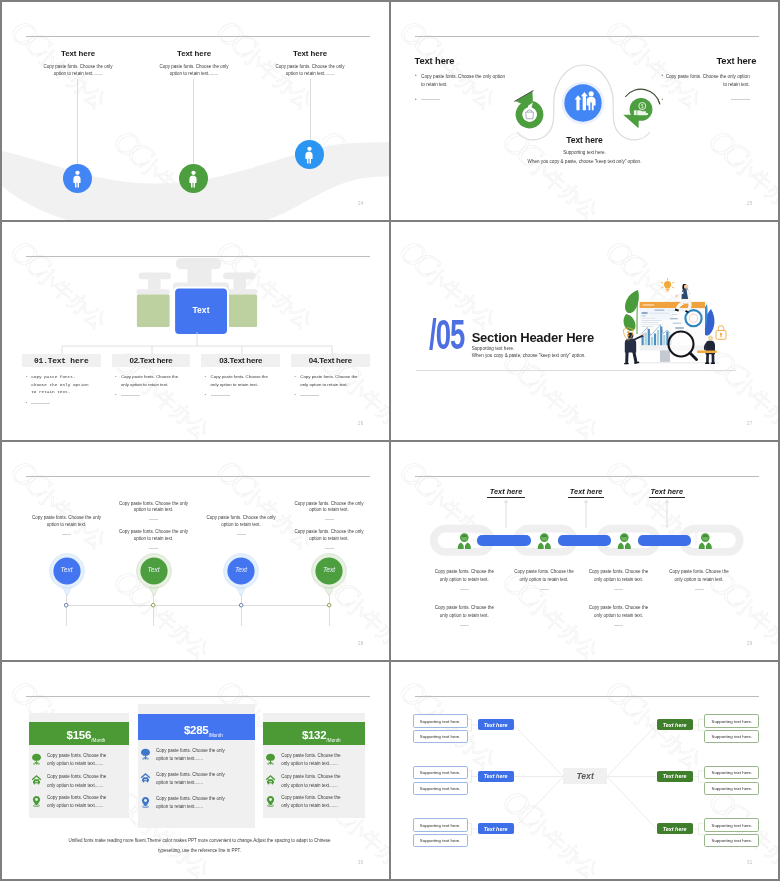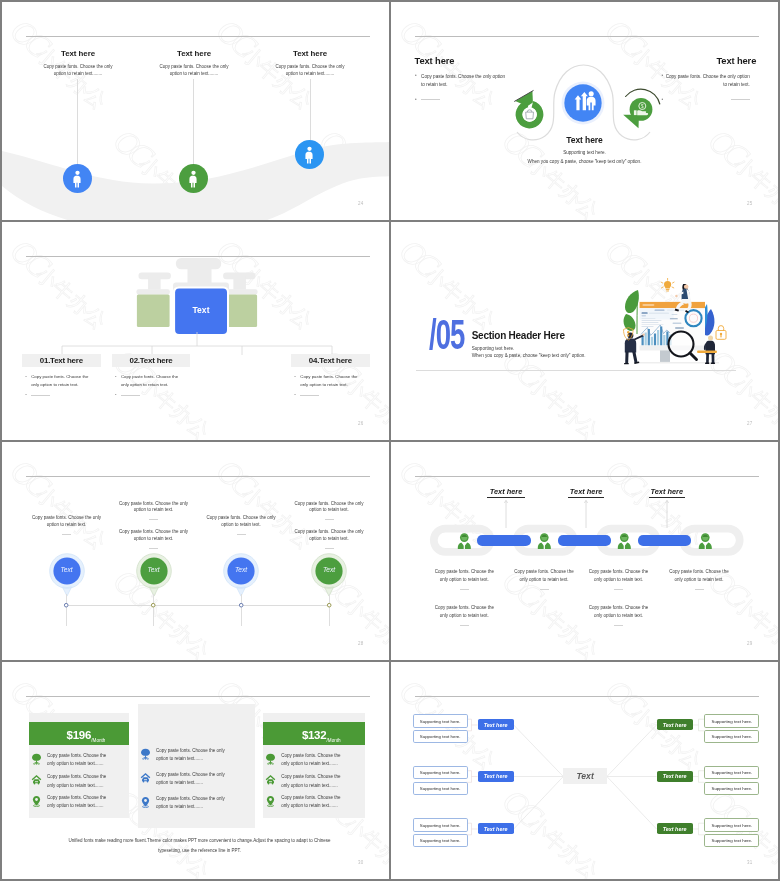--- a/index.html
+++ b/index.html
@@ -42,21 +42,21 @@
   .s3card{position:absolute;top:131.7px;width:78.8px;}
   .s3chip{background:#f0f0f0;height:13.8px;line-height:13.8px;text-align:center;
      font-size:7.9px;font-weight:bold;color:#1a1a1a;letter-spacing:-0.2px;}
   .s3ul{list-style:none;margin:5.5px 0 0 1.8px;padding:0;width:66px;font-size:4.35px;color:#3a3a3a;line-height:1.75;}
   .s3ul li{position:relative;padding-left:7.5px;}
   .s3ul li:before{content:"\2022";position:absolute;left:1.5px;top:-0.4px;color:#7a7a7a;font-size:4.4px;}
   .s3ul li.dimline{margin-top:3.5px;}
   
   .s4num{position:absolute;left:37.7px;top:92.3px;font-size:42px;font-weight:bold;color:#4e6fe0;
      letter-spacing:-1.5px;line-height:1;transform:scaleX(0.655);transform-origin:0 0;}
-  .s4head{position:absolute;left:80.7px;top:107.8px;font-size:10px;font-weight:bold;color:#1a1a1a;letter-spacing:-0.25px;}
+  .s4head{position:absolute;left:80.7px;top:107.8px;font-size:13px;font-weight:bold;color:#1a1a1a;letter-spacing:-0.25px;}
   .s4sub{position:absolute;left:80.7px;top:124px;font-size:4.6px;color:#3a3a3a;}
   .s4sub2{position:absolute;left:80.7px;top:131.3px;font-size:4.6px;color:#3a3a3a;}
   .s4ill{position:absolute;left:232px;top:52px;width:110px;height:100px;font-size:0;}
   
   .s5text{position:absolute;width:70px;text-align:center;}
   .s5body{font-size:4.5px;color:#3a3a3a;line-height:1.55;}
   .s5dash{width:9px;height:0.7px;background:#d3d3d3;margin:5px auto 0;}
   .s5pintext{position:absolute;width:38px;text-align:center;font-size:6.6px;font-style:italic;color:#eef4ff;}
   .s5stem{position:absolute;width:0.8px;background:#dedede;}
   .s5banner{position:absolute;left:23.5px;top:173px;width:344px;height:19px;background:#f2f2f2;
@@ -249,29 +249,36 @@
         <rect x="55.5" y="12" width="24" height="17" fill="#ececec"></rect>
         <rect x="41" y="28.5" width="56" height="9" rx="3" fill="#ececec"></rect>
         <rect x="41.1" y="32.5" width="55.9" height="49.5" rx="5.5" fill="#fff"></rect>
         <rect x="43.1" y="34.5" width="51.9" height="45.5" rx="4" fill="#4475f0"></rect>
       </g>
     </svg>
     <div class="s3textlabel">Text</div>
     <svg style="position:absolute;left:20px;top:110px;" width="350" height="40" viewBox="0 0 350 40">
       <path d="M175,0 L175,14 M40,14 L310,14 M40,14 L40,23 M130,14 L130,23 M220,14 L220,23 M310,14 L310,23" fill="none" stroke="#d8d8d8" stroke-width="0.8"></path>
     </svg>
-    <div class="s3card" style="left:19.9px;">
+    <div class="s3card" style="left:19.9px;font-family:Liberation Mono, monospace;">
       <div class="s3chip">01.Text here</div>
       <ul class="s3ul">
         <li>Copy paste fonts. Choose the only option to retain text.</li>
         <li class="dimline"><span class="dl"></span></li>
       </ul>
     </div>
     <div class="s3card" style="left:109.6px;">
       <div class="s3chip">02.Text here</div>
+      <ul class="s3ul">
+        <li>Copy paste fonts. Choose the only option to retain text.</li>
+        <li class="dimline"><span class="dl"></span></li>
+      </ul>
+    </div>
+    <div class="s3card" style="left:199.3px;">
+      <div class="s3chip">03.Text here</div>
       <ul class="s3ul">
         <li>Copy paste fonts. Choose the only option to retain text.</li>
         <li class="dimline"><span class="dl"></span></li>
       </ul>
     </div>
     <div class="s3card" style="left:289.0px;">
       <div class="s3chip">04.Text here</div>
       <ul class="s3ul">
         <li>Copy paste fonts. Choose the only option to retain text.</li>
         <li class="dimline"><span class="dl"></span></li>
@@ -590,21 +597,21 @@
         <div class="wmrow" style="left:231px;top:10px;transform:rotate(40deg);"><span class="oc">OC</span>小牛办公</div>
 
         <div class="wmrow" style="left:-78px;top:120px;transform:rotate(40deg);">小牛办公</div>
         <div class="wmrow" style="left:128px;top:120px;transform:rotate(40deg);"><span class="oc">OC</span>小牛办公</div>
         <div class="wmrow" style="left:334px;top:120px;transform:rotate(40deg);"><span class="oc">OC</span>小牛办公</div>
 
       </div>
     <div class="topline" style="left:23.5px;top:33.5px;width:344px;"></div>
     <div class="s7card" style="left:26.5px;top:50.8px;width:100.6px;height:105.2px;"></div>
     <div class="s7head" style="left:26.5px;top:60.0px;width:100.6px;height:19.0px;background:#4b9a36;">
-        <span class="s7price">$196</span>
+        <span class="s7price">$156</span>
         <span class="s7per">/Month</span>
       </div>
     <svg style="position:absolute;left:28.8px;top:90.9px;" width="11" height="12" viewBox="0 0 11 12">
         <path d="M5.5,0.8 C3.0,0.8 1.0,2.4 1.0,4.6 C1.0,6.2 2.2,7.4 3.8,7.7 L7.2,7.7 C8.8,7.4 10.0,6.2 10.0,4.6 C10.0,2.4 8.0,0.8 5.5,0.8 Z" fill="#4b9a36"></path>
         <path d="M5.5,7.6 L5.5,11.3 M5.5,8.8 L2.4,10.9 M5.5,8.8 L8.6,10.9 M5.5,9.9 L3.6,11.3 M5.5,9.9 L7.4,11.3" fill="none" stroke="#4b9a36" stroke-width="0.75" stroke-linecap="round"></path>
       </svg>
     <div class="s7row" style="left:44.9px;top:89.9px;width:67.0px;">Copy paste fonts. Choose the only option to retain text.......</div>
     <svg style="position:absolute;left:28.8px;top:112.4px;" width="11" height="12" viewBox="0 0 11 12">
         <path d="M0.7,5.2 L5.5,1.0 L10.3,5.2 L9.3,6.2 L5.5,2.8 L1.7,6.2 Z" fill="#4b9a36"></path>
         <path d="M2.6,7.0 L3.4,5.3 L7.6,5.3 L8.4,7.0 Z" fill="#4b9a36"></path>
@@ -614,20 +621,24 @@
         <rect x="4.0" y="7.3" width="3.0" height="0.9" fill="#f0f0f0"></rect>
       </svg>
     <div class="s7row" style="left:44.9px;top:111.4px;width:67.0px;">Copy paste fonts. Choose the only option to retain text.......</div>
     <svg style="position:absolute;left:28.8px;top:133.0px;" width="11" height="12" viewBox="0 0 11 12">
         <path d="M5.5,1.0 C3.4,1.0 1.9,2.6 1.9,4.6 C1.9,7.0 5.5,10.6 5.5,10.6 C5.5,10.6 9.1,7.0 9.1,4.6 C9.1,2.6 7.6,1.0 5.5,1.0 Z" fill="#4b9a36"></path>
         <circle cx="5.5" cy="4.5" r="1.4" fill="#f0f0f0"></circle>
         <ellipse cx="5.5" cy="10.7" rx="3.1" ry="0.9" fill="none" stroke="#4b9a36" stroke-width="0.7"></ellipse>
       </svg>
     <div class="s7row" style="left:44.9px;top:132.0px;width:67.0px;">Copy paste fonts. Choose the only option to retain text.......</div>
     <div class="s7card" style="left:135.6px;top:41.5px;width:117.2px;height:124.7px;"></div>
+    <div class="s7head" style="left:135.6px;top:52.2px;width:117.2px;height:22.5px;background:#4475f0;">
+        <span class="s7price">$285</span>
+        <span class="s7per">/Month</span>
+      </div>
     <svg style="position:absolute;left:138.0px;top:86.0px;" width="11" height="12" viewBox="0 0 11 12">
         <path d="M5.5,0.8 C3.0,0.8 1.0,2.4 1.0,4.6 C1.0,6.2 2.2,7.4 3.8,7.7 L7.2,7.7 C8.8,7.4 10.0,6.2 10.0,4.6 C10.0,2.4 8.0,0.8 5.5,0.8 Z" fill="#3d78c8"></path>
         <path d="M5.5,7.6 L5.5,11.3 M5.5,8.8 L2.4,10.9 M5.5,8.8 L8.6,10.9 M5.5,9.9 L3.6,11.3 M5.5,9.9 L7.4,11.3" fill="none" stroke="#3d78c8" stroke-width="0.75" stroke-linecap="round"></path>
       </svg>
     <div class="s7row" style="left:154.0px;top:85.0px;width:80.0px;">Copy paste fonts. Choose the only option to retain text.......</div>
     <svg style="position:absolute;left:138.0px;top:110.0px;" width="11" height="12" viewBox="0 0 11 12">
         <path d="M0.7,5.2 L5.5,1.0 L10.3,5.2 L9.3,6.2 L5.5,2.8 L1.7,6.2 Z" fill="#3d78c8"></path>
         <path d="M2.6,7.0 L3.4,5.3 L7.6,5.3 L8.4,7.0 Z" fill="#3d78c8"></path>
         <rect x="2.0" y="6.8" width="7.0" height="2.5" rx="0.9" fill="#3d78c8"></rect>
         <circle cx="3.5" cy="9.6" r="0.85" fill="#3d78c8"></circle>

